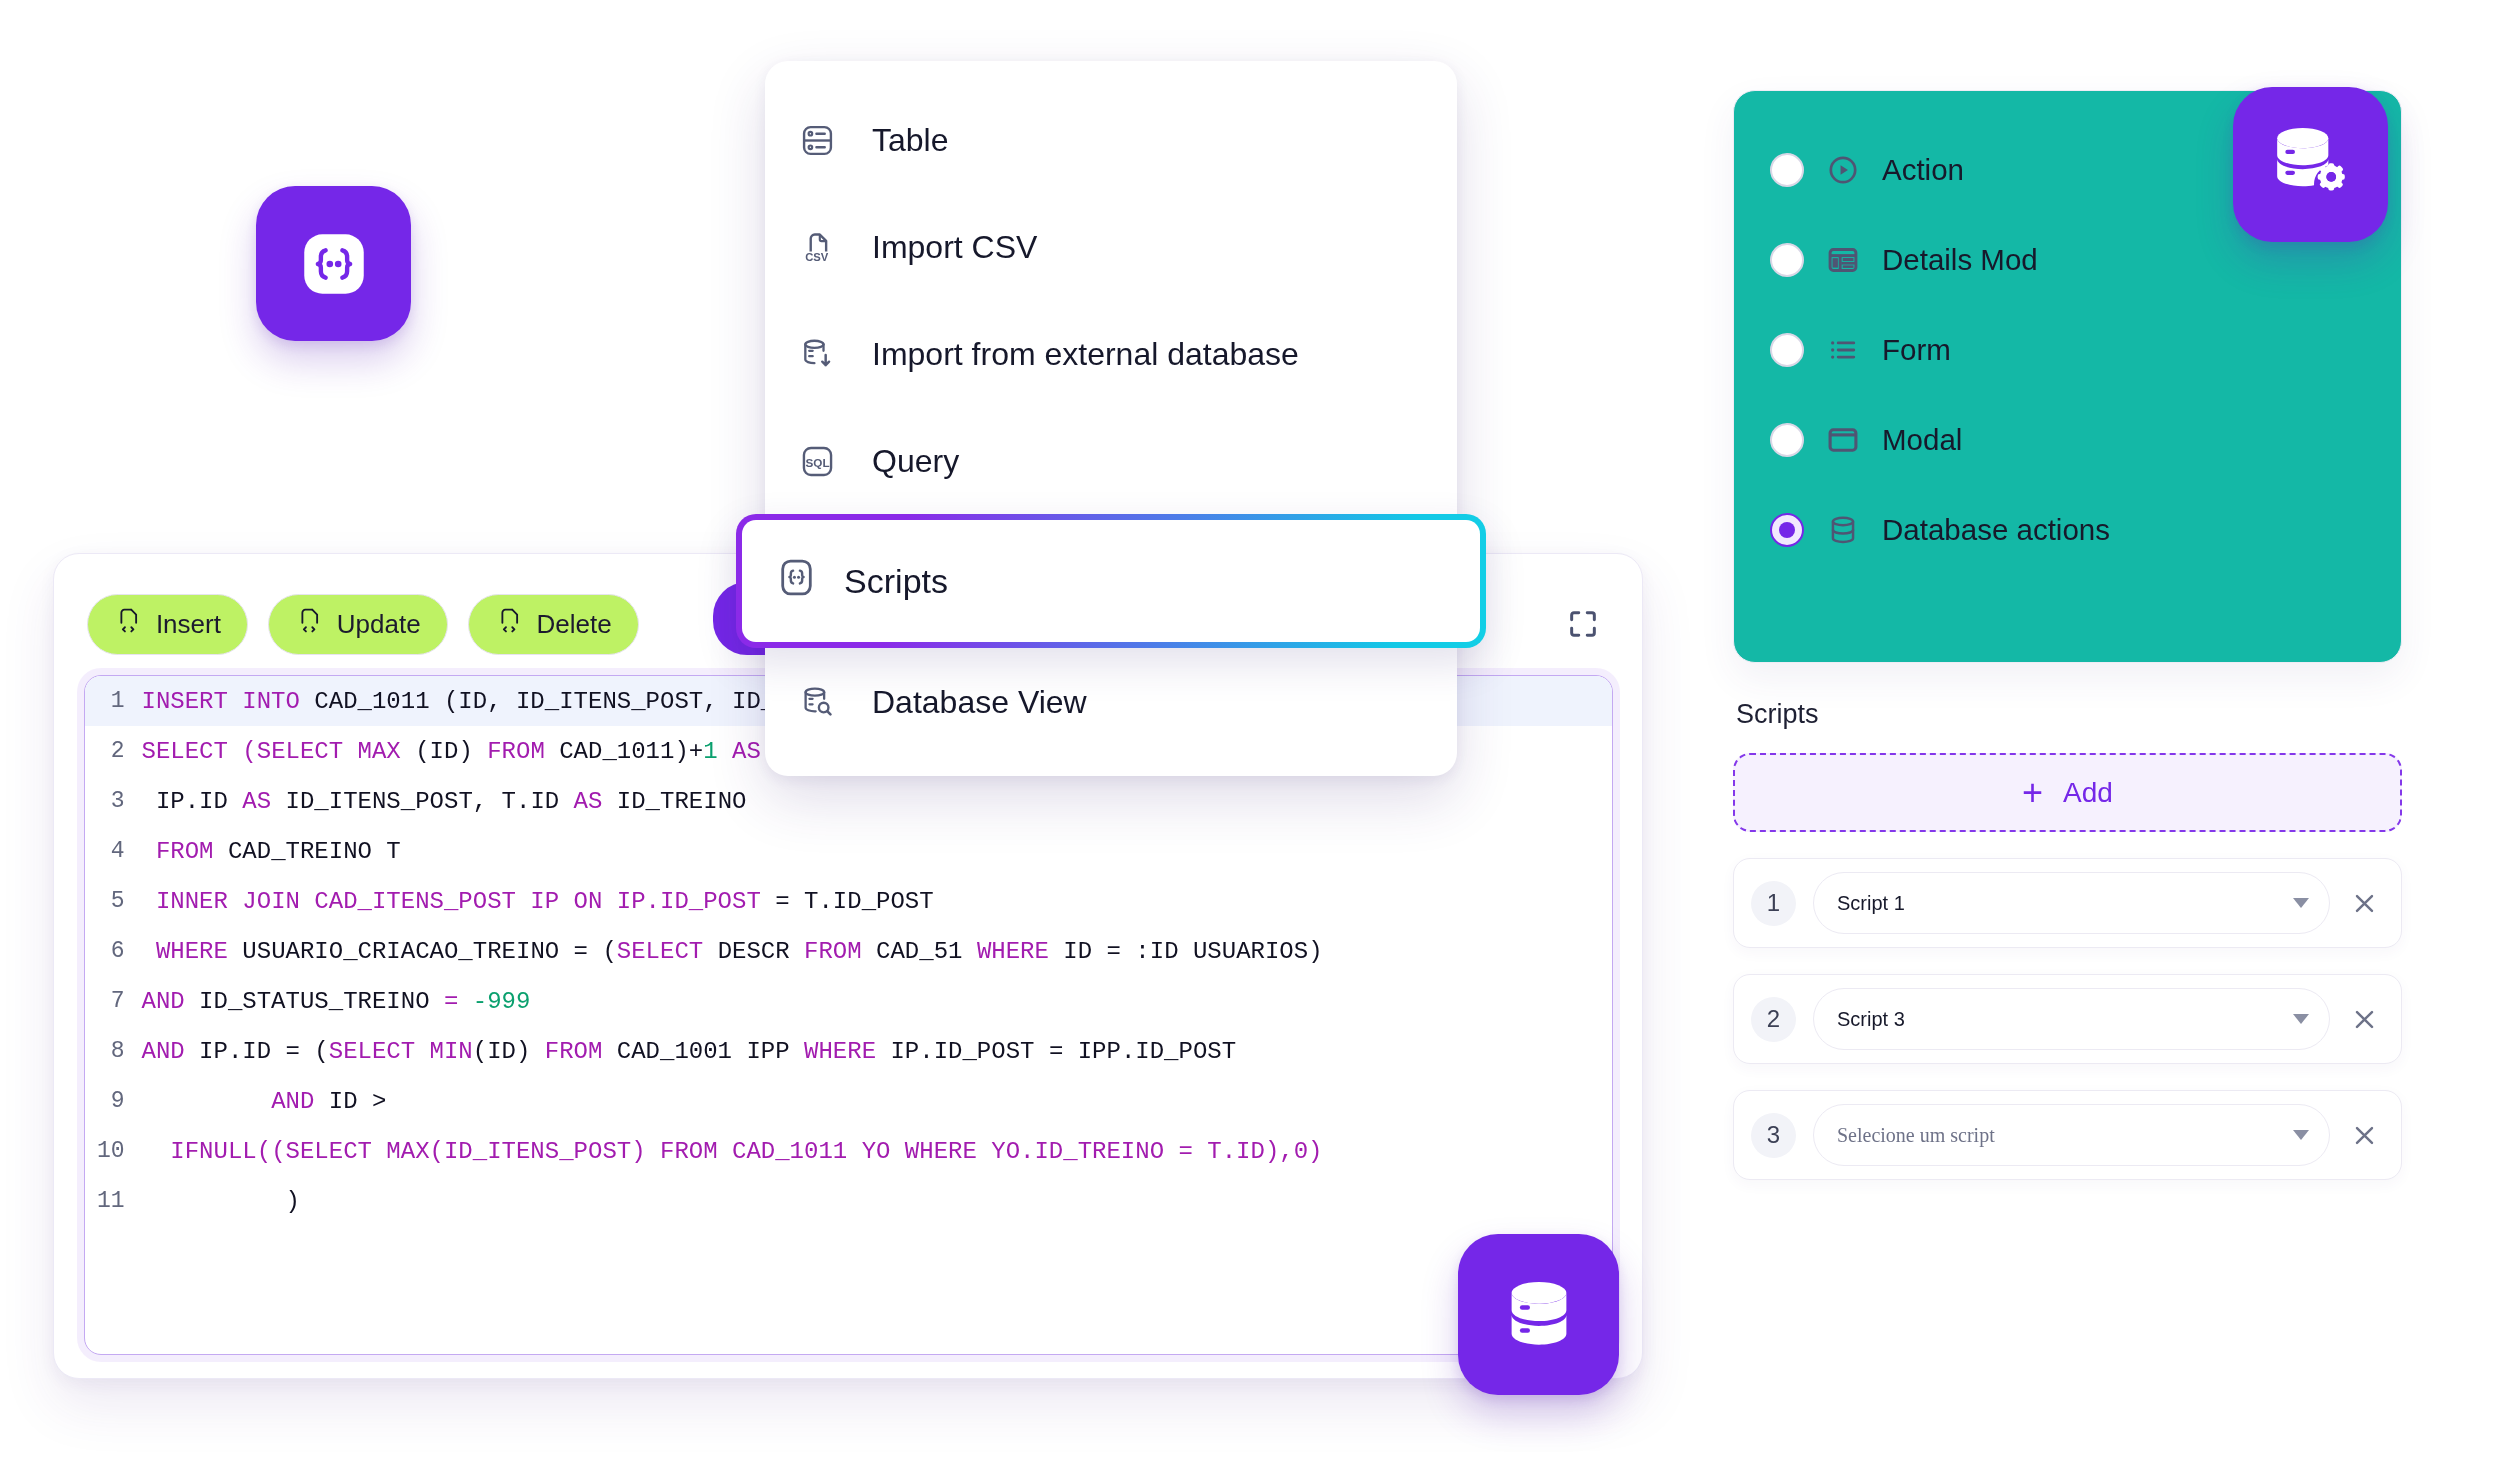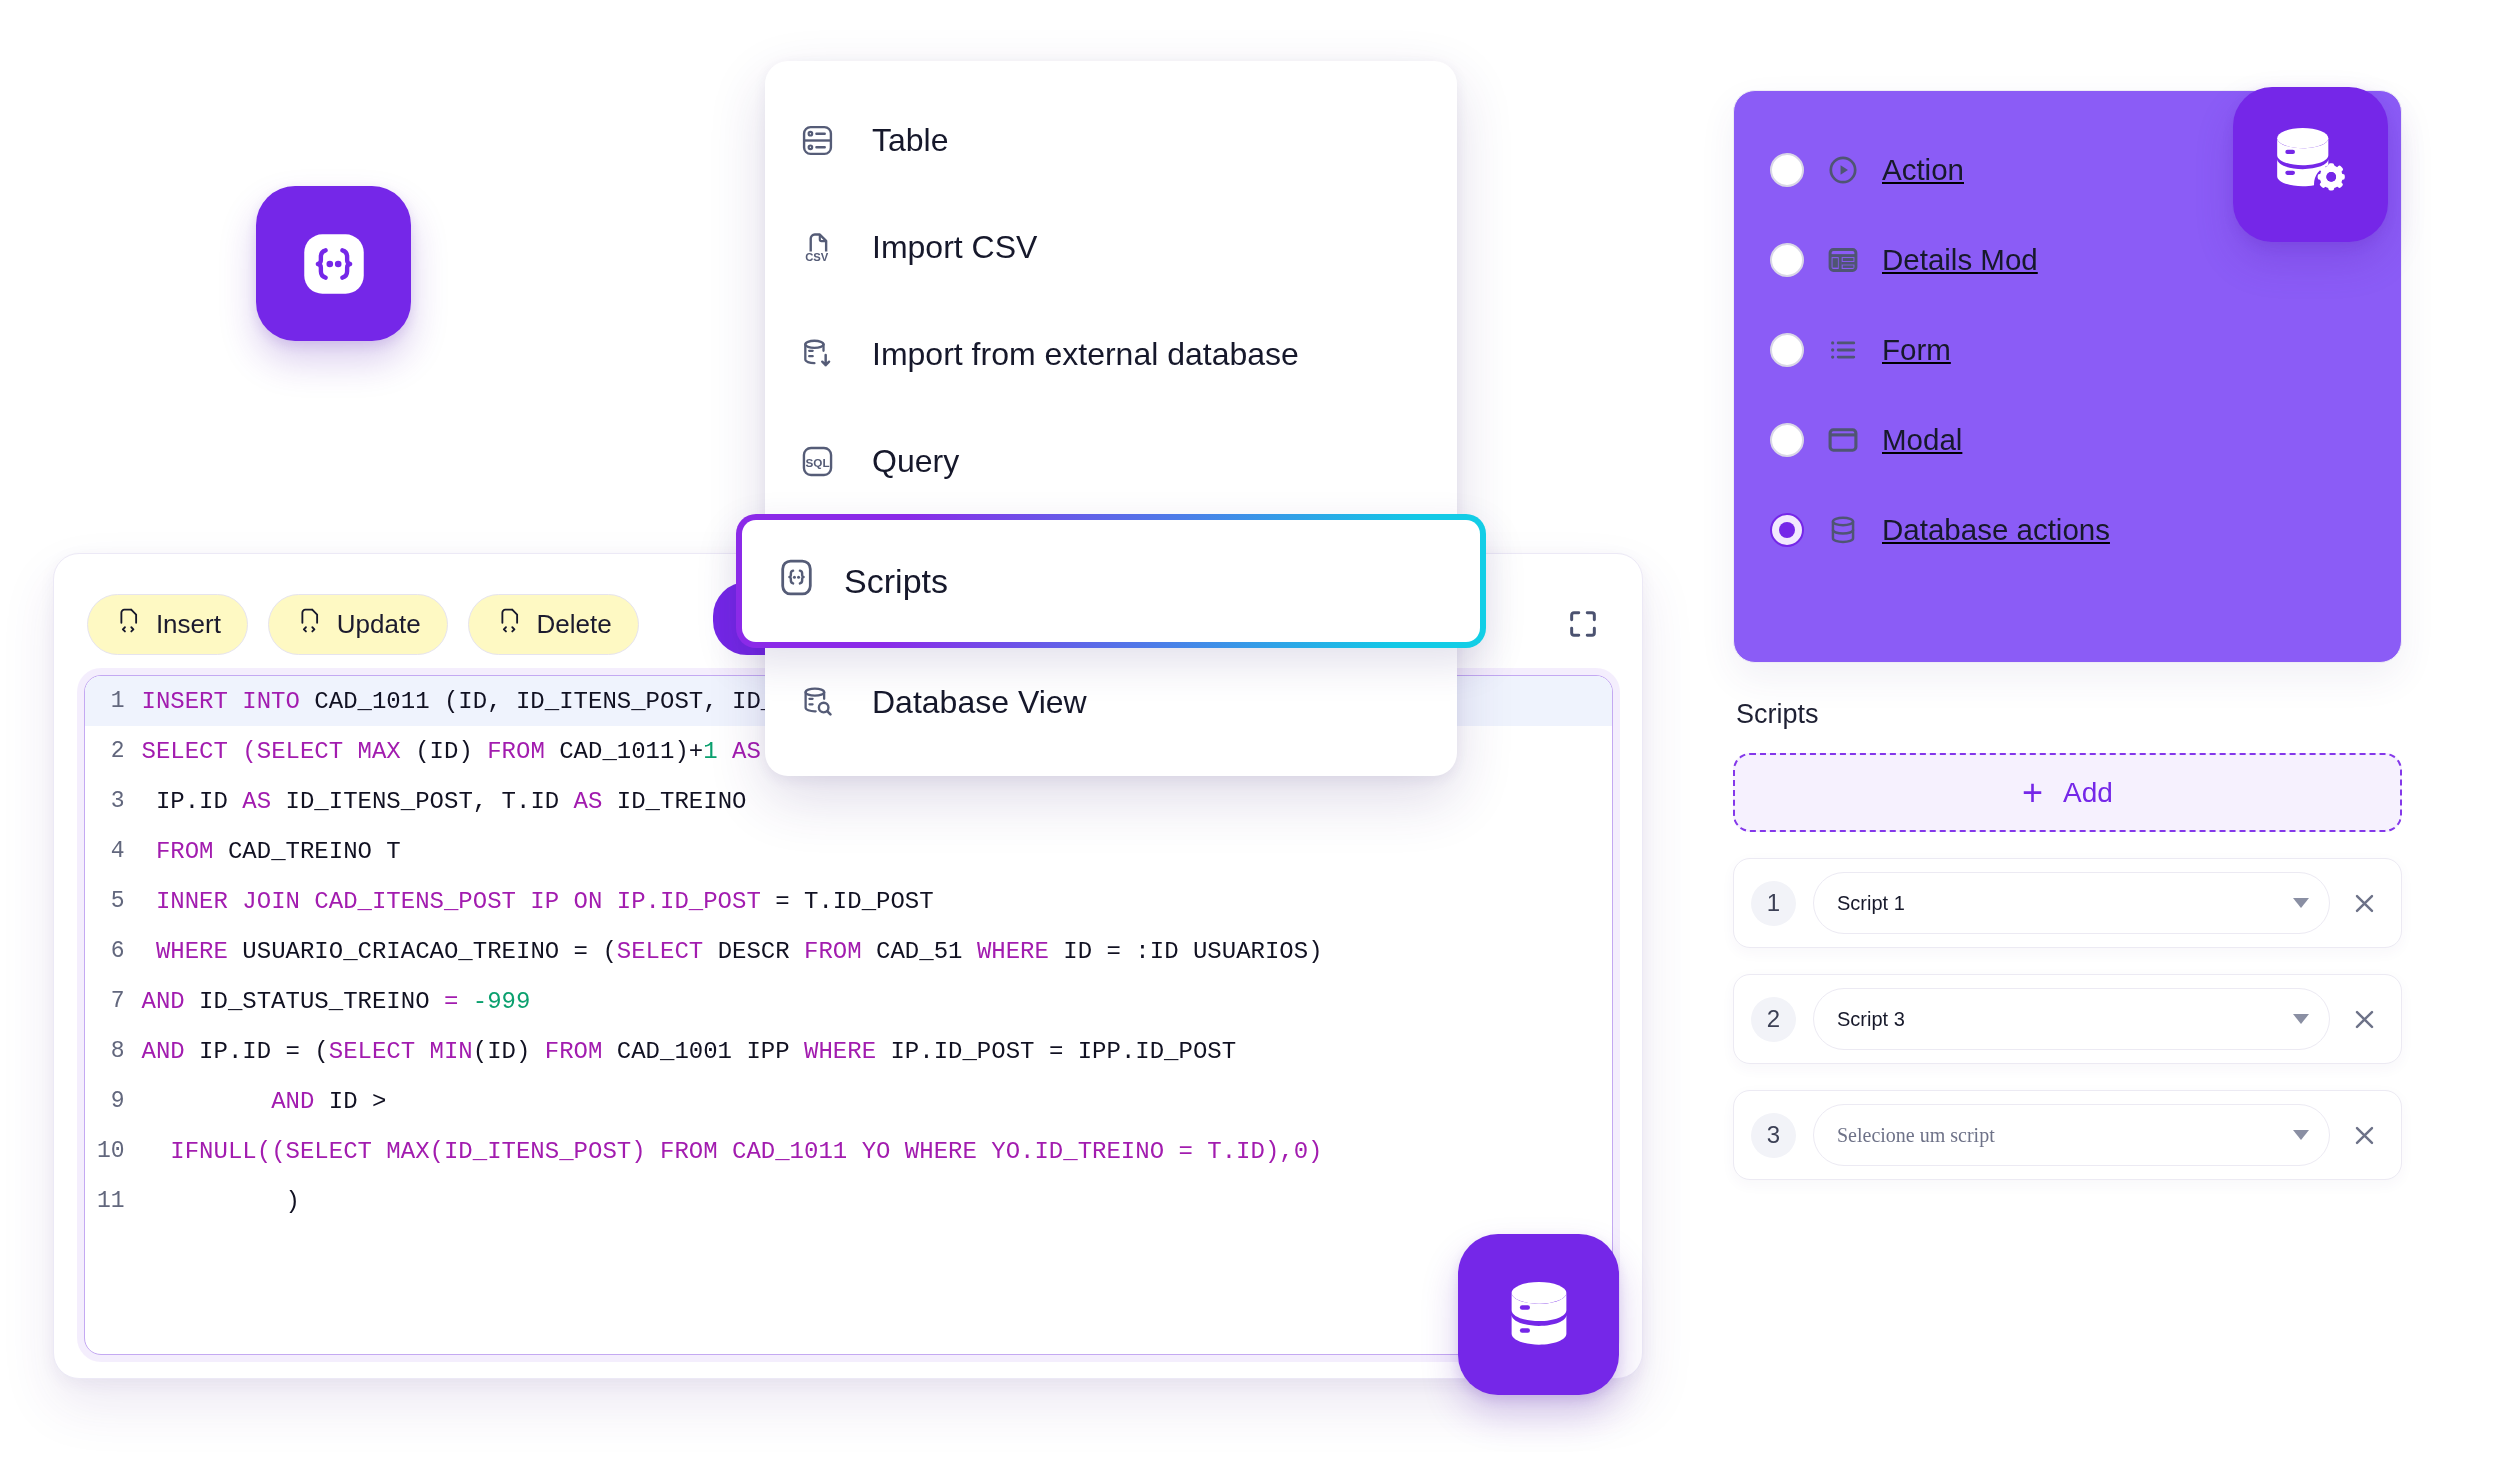--- a/index.html
+++ b/index.html
@@ -61,21 +61,21 @@
   }
 
   .pill-btn {
     display: flex;
     align-items: center;
     gap: 12.4px;
     height: 61px;
     padding: 0 26px;
     border-radius: 31px;
     border: 1.2px solid #e6e4ee;
-    background: #fef9c3;
+    background: #bef264;
     font-size: 26px;
     color: #1c1b2e;
     cursor: pointer;
     white-space: nowrap;
     font-family: "Liberation Sans", sans-serif;
   }
   .pill-btn svg { flex: 0 0 auto; }
 
   #run-button {
     position: absolute;
@@ -187,27 +187,26 @@
     color: #16182b;
   }
 
   
   #type-panel {
     position: absolute;
     left: 1733px;
     top: 90px;
     width: 669px;
     height: 573px;
-    background: #8b5cf6;
+    background: #14b8a6;
     border-radius: 22px;
     border: 1.2px solid #eeecf5;
     box-shadow: 0 15.5px 37px rgba(70,50,130,0.07);
     padding: 34px 0;
     z-index: 20;
-    text-decoration: underline;
   }
   .radio-row {
     display: flex;
     align-items: center;
     gap: 22px;
     height: 90px;
     padding: 0 36px;
     cursor: pointer;
   }
   .radio-dot {

